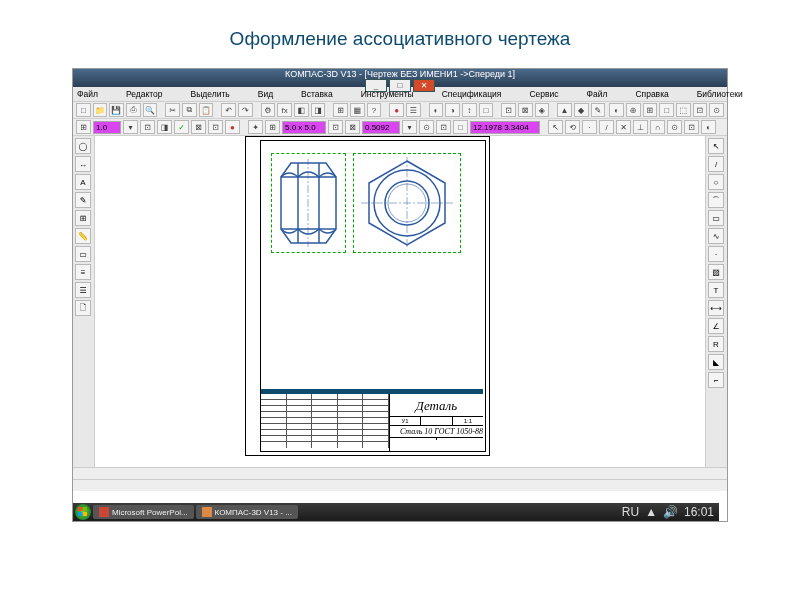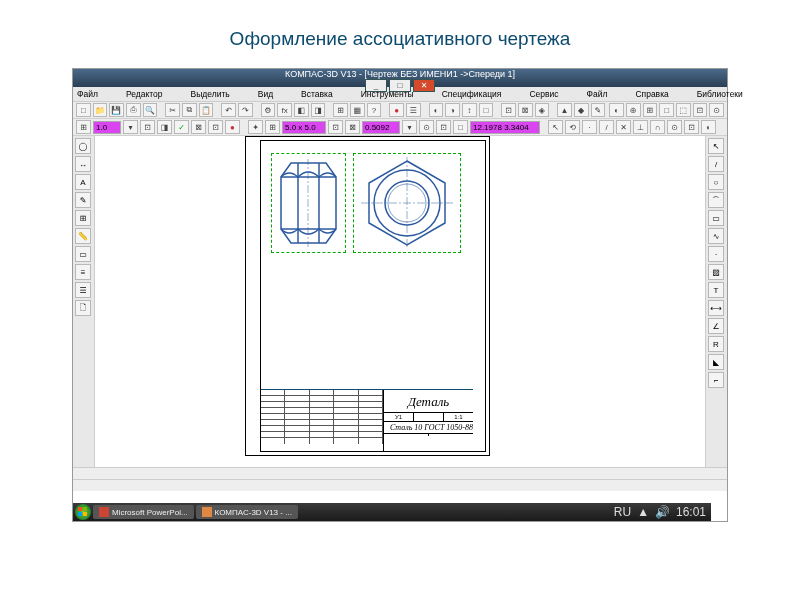--- a/index.html
+++ b/index.html
@@ -31,21 +31,21 @@
   .work-area { position: absolute; top: 67px; left: 0; right: 0; bottom: 54px; display: flex; background: #fff; }
   .side-toolbar { width: 22px; background: #e8e8e8; display: flex; flex-direction: column; gap: 2px; padding: 2px; border-right: 1px solid #ccc; }
   .side-toolbar.right { border-right: none; border-left: 1px solid #ccc;}
   .sbtn { width: 16px; height: 16px; background: #f4f4f4; border: 1px solid #b8b8b8; font-size: 8px; display:flex;align-items:center;justify-content:center;}
   .canvas-wrap { flex: 1; background: #fff; position: relative; overflow: hidden; }
 
   
   .sheet { position: absolute; left: 150px; top: 0px; width: 245px; height: 320px; border: 1.5px solid #000; background: #fff; }
   .inner-frame { position: absolute; left: 14px; top: 3px; right: 3px; bottom: 3px; border: 1px solid #000; }
   .drawing-area { position: absolute; left: 0; top: 0; right: 0; bottom: 62px; }
-  .title-block { position: absolute; left: 0; right: 12px; bottom: 0; height: 62px; border-top: 1px solid #0c4a6e; display: flex; }
+  .title-block { position: absolute; left: 0; right: 2px; bottom: 0; height: 62px; border-top: 5px solid #0c4a6e; display: flex; }
   .tb-left { width: 58%; border-right: 1px solid #000; position: relative; }
   .tb-right { flex: 1; position: relative; }
   .tb-row { border-bottom: 1px solid #555; height: 6px; display:flex; }
   .tb-row div{ border-right:1px solid #555; flex:1;}
   .tb-name { font-style: italic; font-family: 'Times New Roman',serif; font-size: 13px; text-align:center; border-bottom:1px solid #000; padding:4px 0 2px; }
   .tb-mat { font-style: italic; font-family:'Times New Roman',serif; font-size: 8px; text-align:right; padding: 1px 0; border-bottom:1px solid #000;}
   .tb-grid { display:flex; font-size:6px; }
   .tb-grid div{flex:1;border-right:1px solid #000;text-align:center;padding:1px 0;}
   .tb-grid div:last-child{border-right:none;}
 
@@ -53,21 +53,21 @@
   .view { position: absolute; }
   .sel-box { position:absolute; border: 1px dashed #0a0; }
   .nut-hex { stroke:#2c5aa0; stroke-width:1.5; fill:none;}
   .center-line { stroke:#2c5aa0; stroke-width:0.5; stroke-dasharray: 8 2 2 2; }
 
   
   .panel-strip { position:absolute; left:0; right:0; height: 12px; background:#eee; border-top:1px solid #ccc;}
   .panel-1 { bottom: 42px;}
   .panel-2 { bottom: 30px;}
   .hint-bar { position:absolute; bottom:18px; left:0; right:0; height:12px; background:#404040; color:#ddd; font-size:8px; padding:1px 4px;}
-  .taskbar { position:absolute; bottom:0; left:0; right:16px; height:18px; background: linear-gradient(#3a3a3a,#1a1a1a); display:flex; align-items:center; padding:0 2px; gap:2px;}
+  .taskbar { position:absolute; bottom:0; left:0; right:8px; height:18px; background: linear-gradient(#3a3a3a,#1a1a1a); display:flex; align-items:center; padding:0 2px; gap:2px;}
   .start-orb { width:16px;height:16px;border-radius:50%;background:radial-gradient(#7c4,#062);display:flex;align-items:center;justify-content:center;}
   .task-btn { height:14px; padding:0 6px; background:#555; color:#eee; font-size:8px; display:flex; align-items:center; border-radius:2px; gap:3px;}
   .task-icon{width:10px;height:10px;background:#d84;}
   .task-icon.pp{background:#c43;}
   .tray { margin-left:auto; color:#ddd; font-size:12px; display:flex;gap:6px; align-items:center; padding-right:3px;}
 </style>
 </head>
 <body>
 
 <div class="slide-title">Оформление ассоциативного чертежа</div>

